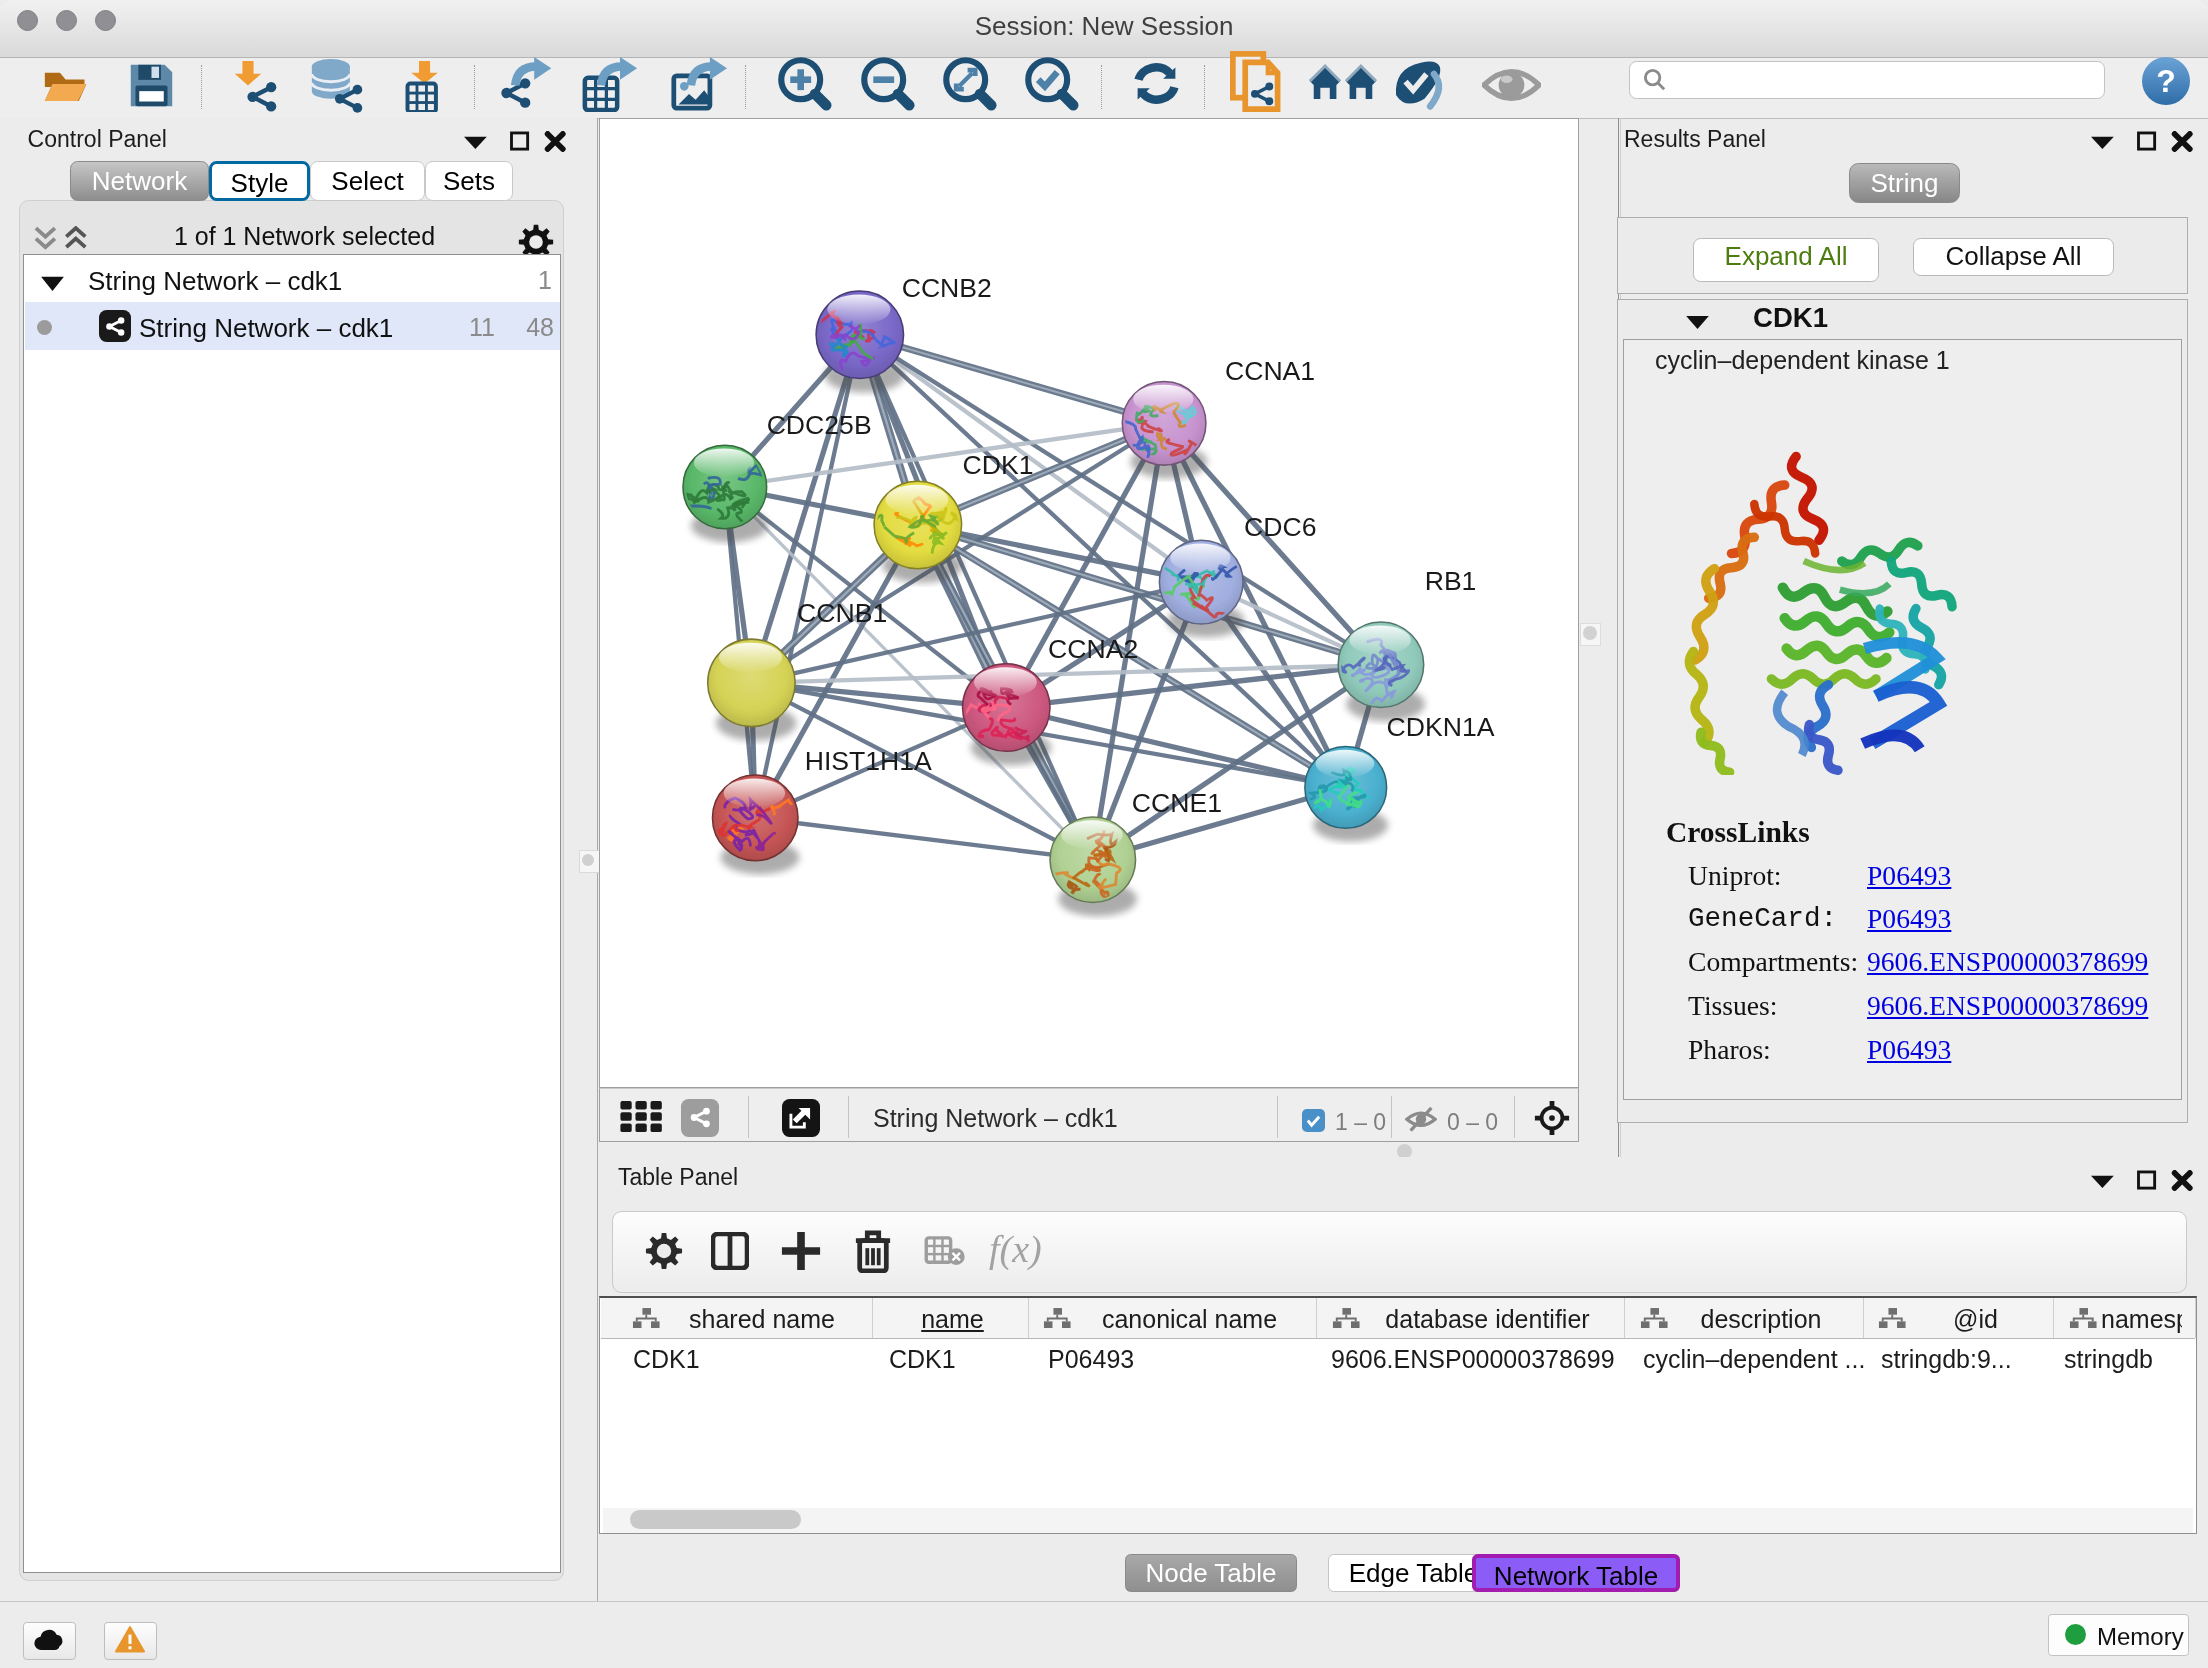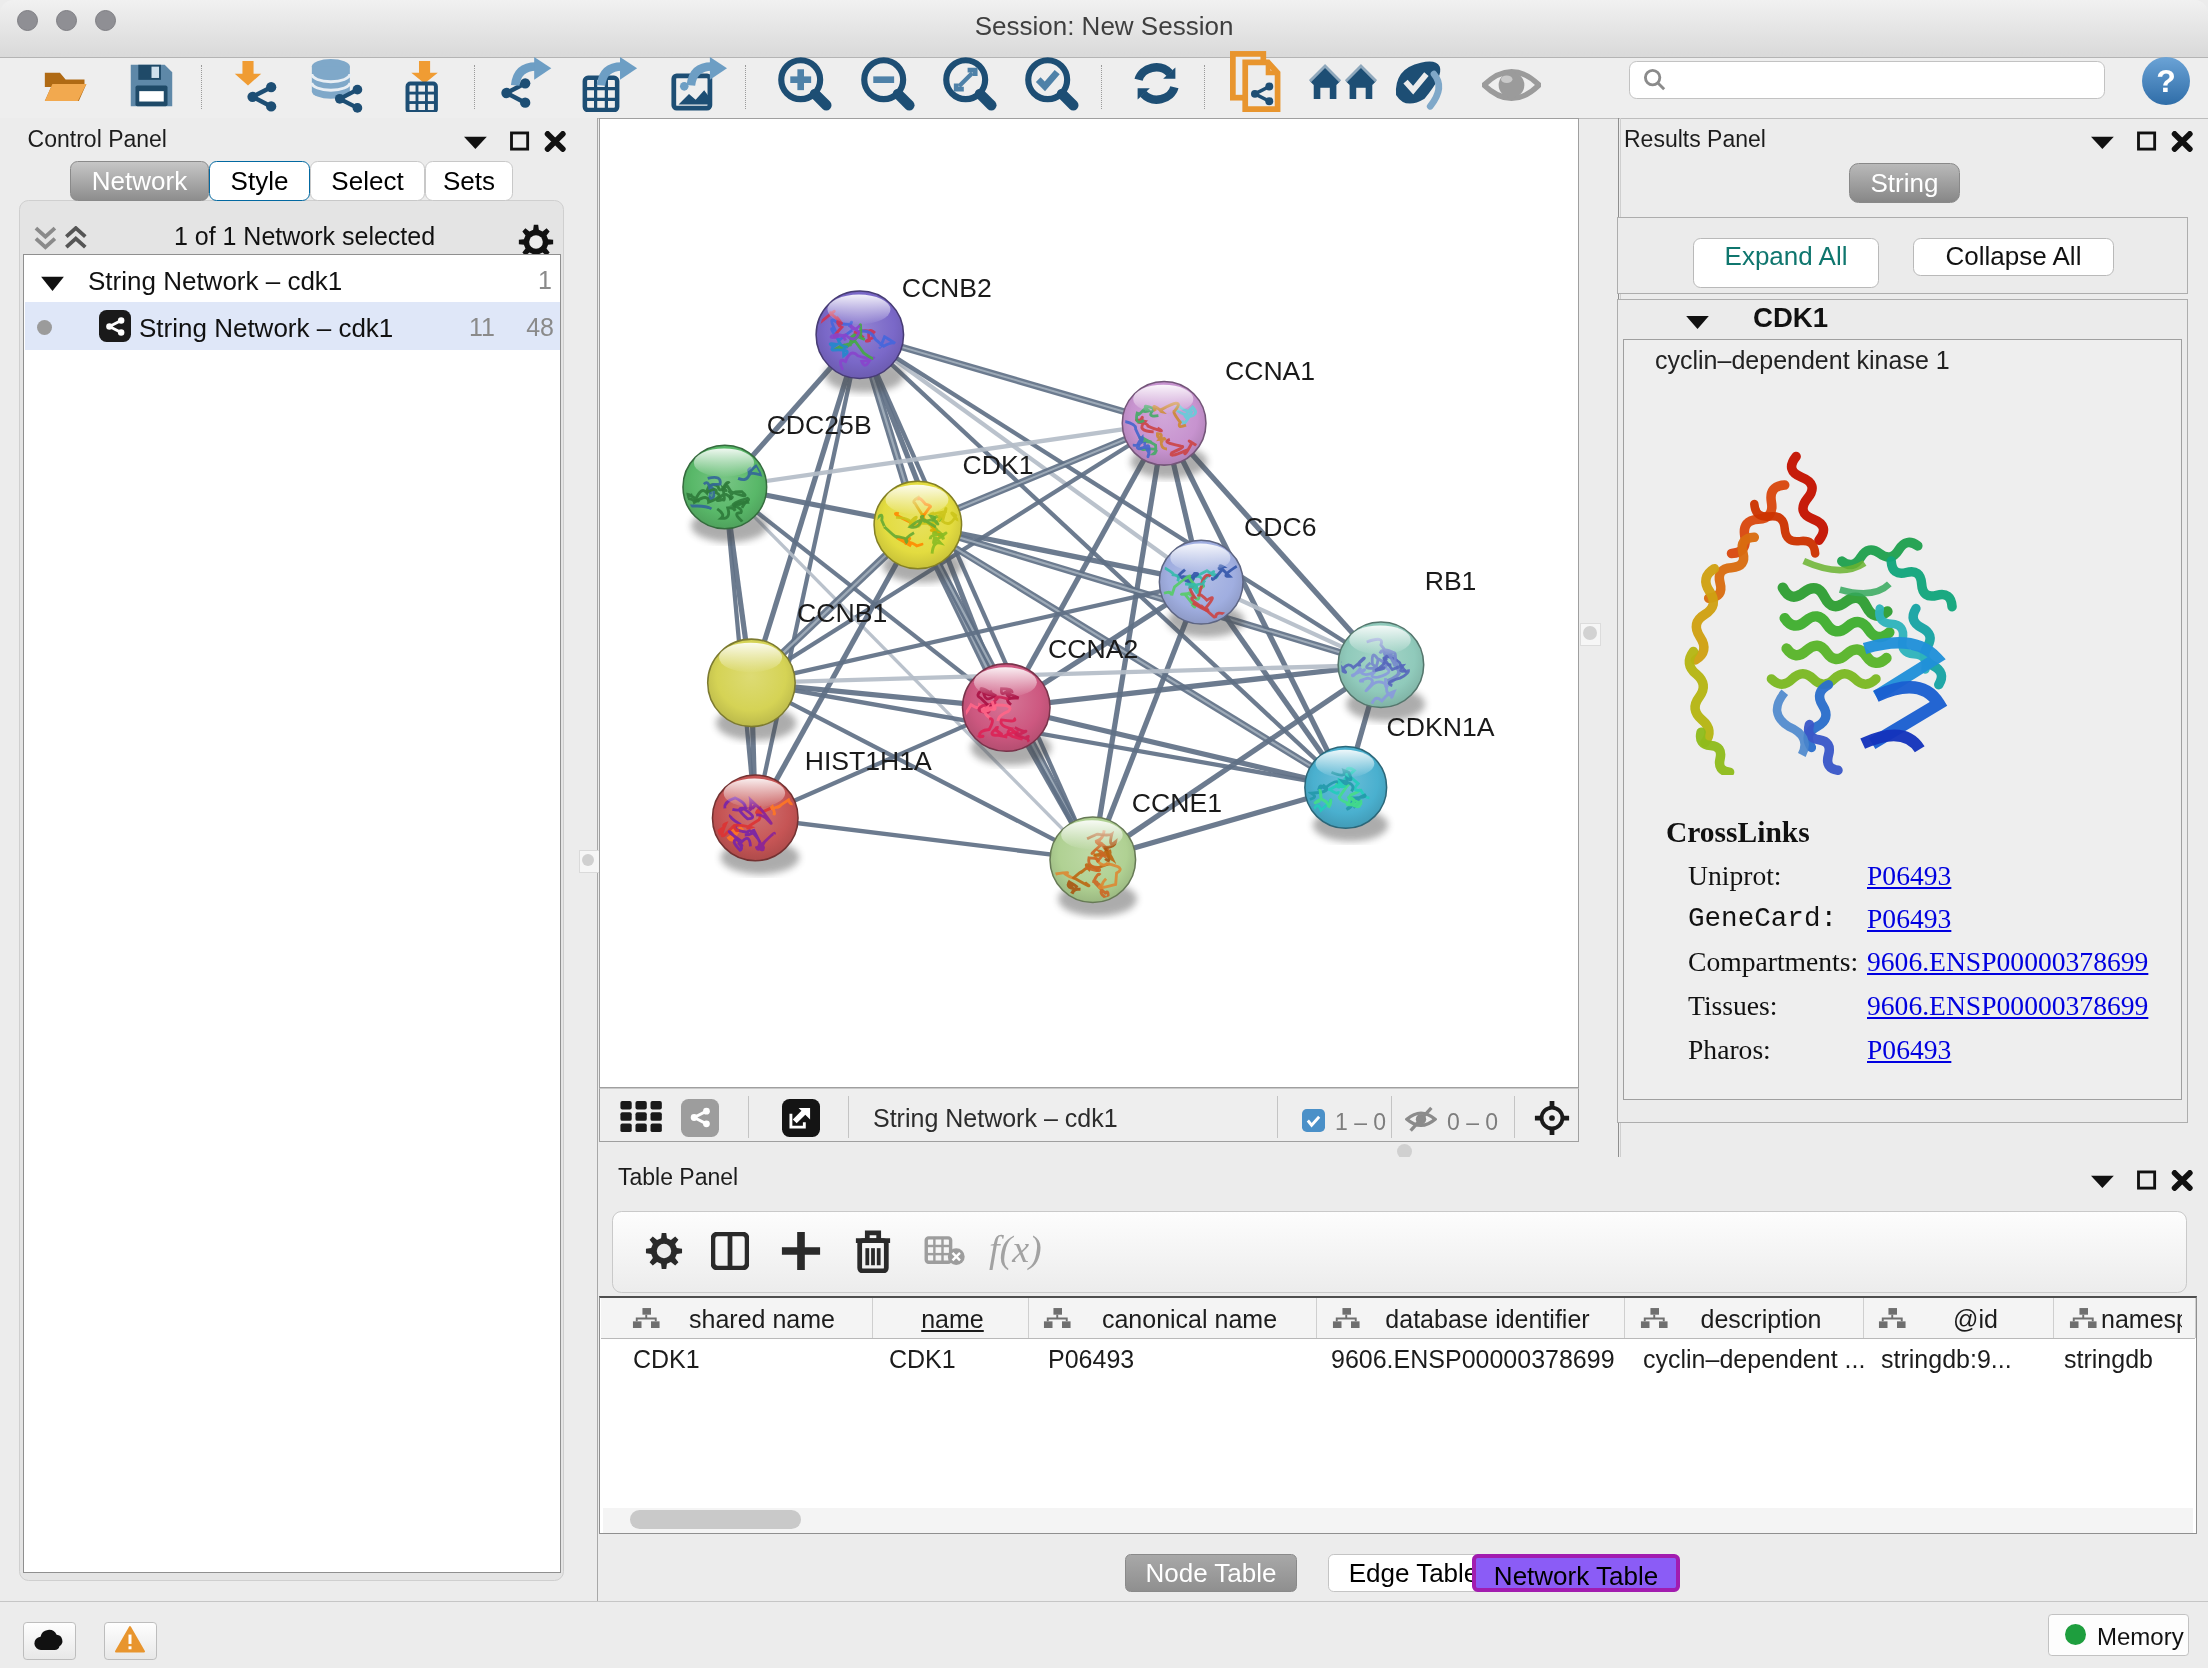--- a/index.html
+++ b/index.html
@@ -138,21 +138,21 @@
   </svg>
 <div class="abs" style="left:2142px;top:57px;width:48px;height:48px;border-radius:50%;background:linear-gradient(#6ba3d6,#2f6da8);color:#fff;font-size:32px;font-weight:bold;text-align:center;line-height:48px;">?</div>
 <div class="abs" style="left:0;top:118px;width:598px;height:1483px;background:#ececec;border-right:1px solid #a8a8a8;box-sizing:border-box;"></div>
 <div class="abs ptitle" style="left:27.6px;top:126px;">Control Panel</div>
 <svg style="position:absolute;left:464px;top:131px" width="114" height="21" viewBox="0 0 120 22">
     <path d="M0,6 h24 l-12,13 Z" fill="#111"></path>
     <rect x="50" y="2" width="17" height="17" fill="none" stroke="#111" stroke-width="3"></rect>
     <path d="M88,3 l16,16 M104,3 l-16,16" stroke="#111" stroke-width="6" stroke-linecap="round"></path>
   </svg>
 <div class="abs" style="left:70px;top:161px;width:139px;height:40px;background:linear-gradient(#c6c6c6,#8d8d8d);color:#fff;border:1px solid #8a8a8a;z-index:6;box-sizing:border-box;border-radius:7.6px;font-size:26px;text-align:center;line-height:38px;">Network</div>
-<div class="abs" style="left:209px;top:161px;width:101px;height:40px;background:#fff;color:#000;border:1px solid #0369a1;z-index:6;box-sizing:border-box;border-radius:7.6px;font-size:26px;text-align:center;line-height:38px;">Style</div>
+<div class="abs" style="left:209px;top:161px;width:101px;height:40px;background:#fff;color:#000;border:3px solid #0369a1;z-index:6;box-sizing:border-box;border-radius:7.6px;font-size:26px;text-align:center;line-height:38px;">Style</div>
 <div class="abs" style="left:310px;top:161px;width:115px;height:40px;background:#fff;color:#000;border:1px solid #c8c8c8;z-index:6;box-sizing:border-box;border-radius:7.6px;font-size:26px;text-align:center;line-height:38px;">Select</div>
 <div class="abs" style="left:425px;top:161px;width:88px;height:40px;background:#fff;color:#000;border:1px solid #c8c8c8;z-index:6;box-sizing:border-box;border-radius:7.6px;font-size:26px;text-align:center;line-height:38px;">Sets</div>
 <div class="abs" style="left:19px;top:200px;width:545px;height:1381px;background:#e4e4e4;border:1px solid #cfcfcf;border-radius:9.5px;box-sizing:border-box;"></div>
 <svg style="position:absolute;left:34px;top:226px" width="57" height="27" viewBox="0 0 60 28">
     <path d="M2,2 l10,9 10,-9 M2,13 l10,9 10,-9" fill="none" stroke="#8a8a8a" stroke-width="4"></path>
     <path d="M34,11 l10,-9 10,9 M34,22 l10,-9 10,9" fill="none" stroke="#555" stroke-width="4"></path>
   </svg>
 <div class="abs" style="left:105px;top:222px;width:399px;text-align:center;font-size:25px;color:#111;">1 of 1 Network selected</div>
 <svg style="position:absolute;left:518px;top:224px" width="36" height="36" viewBox="0 0 38 38">
     <path d="M16.7,0.9 L21.3,0.9 L22.0,6.2 L25.9,7.9 L30.2,4.6 L33.4,7.8 L30.1,12.1 L31.8,16.0 L37.1,16.7 L37.1,21.3 L31.8,22.0 L30.1,25.9 L33.4,30.2 L30.2,33.4 L25.9,30.1 L22.0,31.8 L21.3,37.1 L16.7,37.1 L16.0,31.8 L12.1,30.1 L7.8,33.4 L4.6,30.2 L7.9,25.9 L6.2,22.0 L0.9,21.3 L0.9,16.7 L6.2,16.0 L7.9,12.1 L4.6,7.8 L7.8,4.6 L12.1,7.9 L16.0,6.2 Z" fill="#111"></path>
@@ -552,21 +552,21 @@
 <div class="abs" style="left:1618px;top:118px;width:2.9px;height:1039px;border-left:1.9px solid #8f8f8f;border-right:1px solid #cfcfcf;box-sizing:border-box;"></div>
 <div class="abs" style="left:1397px;top:1144px;width:15px;height:15px;border-radius:50%;background:#d0d0d0;"></div>
 <div class="abs ptitle" style="left:1624px;top:126px;">Results Panel</div>
 <svg style="position:absolute;left:2091px;top:131px" width="114" height="21" viewBox="0 0 120 22">
     <path d="M0,6 h24 l-12,13 Z" fill="#111"></path>
     <rect x="50" y="2" width="17" height="17" fill="none" stroke="#111" stroke-width="3"></rect>
     <path d="M88,3 l16,16 M104,3 l-16,16" stroke="#111" stroke-width="6" stroke-linecap="round"></path>
   </svg>
 <div class="abs" style="left:1849px;top:163px;width:111px;height:40px;background:linear-gradient(#b9b9b9,#878787);border:1px solid #898989;border-radius:9.5px;box-sizing:border-box;color:#fff;font-size:26px;text-align:center;line-height:38px;">String</div>
 <div class="abs" style="left:1617px;top:217px;width:571px;height:77px;background:#ebebeb;border:1.9px solid #adadad;box-sizing:border-box;"></div>
-<div class="abs" style="left:1693px;top:238px;width:186px;height:50px;background:#fff;border:1.9px solid #b9b9b9;border-radius:7.6px;box-sizing:border-box;font-size:26px;text-align:center;line-height:34px;color:#0f766e;">Expand All</div>
+<div class="abs" style="left:1693px;top:238px;width:186px;height:44px;background:#fff;border:1.9px solid #b9b9b9;border-radius:7.6px;box-sizing:border-box;font-size:26px;text-align:center;line-height:34px;color:#4d7c0f;">Expand All</div>
 <div class="abs" style="left:1913px;top:238px;width:201px;height:38px;background:#fff;border:1.9px solid #b9b9b9;border-radius:7.6px;box-sizing:border-box;font-size:26px;text-align:center;line-height:34px;color:#111;">Collapse All</div>
 <div class="abs" style="left:1617px;top:299px;width:571px;height:824px;background:#ebebeb;border:1.9px solid #adadad;box-sizing:border-box;"></div>
 <svg class="abs" style="left:1685px;top:314px" width="25" height="17" viewBox="0 0 26 18">
     <path d="M1,2 h24 l-12,14 Z" fill="#111"></path>
   </svg>
 <div class="abs" style="left:1753px;top:302px;font-size:27.6px;font-weight:bold;color:#111;">CDK1</div>
 <div class="abs" style="left:1623px;top:339px;width:559px;height:761px;background:#eeeeee;border:1px solid #9f9f9f;box-sizing:border-box;"></div>
 <div class="abs" style="left:1655px;top:346px;font-size:25px;color:#222;">cyclin–dependent kinase 1</div>
 <svg style="position:absolute;left:1641px;top:447px" width="335" height="328" viewBox="0 0 350 345">
     <path d="M162,10 Q150,25 168,32 Q186,39 174,54 Q162,69 180,76 Q198,83 186,98" fill="none" stroke="#c41300" stroke-width="10" stroke-linecap="round" opacity="0.96"></path>

